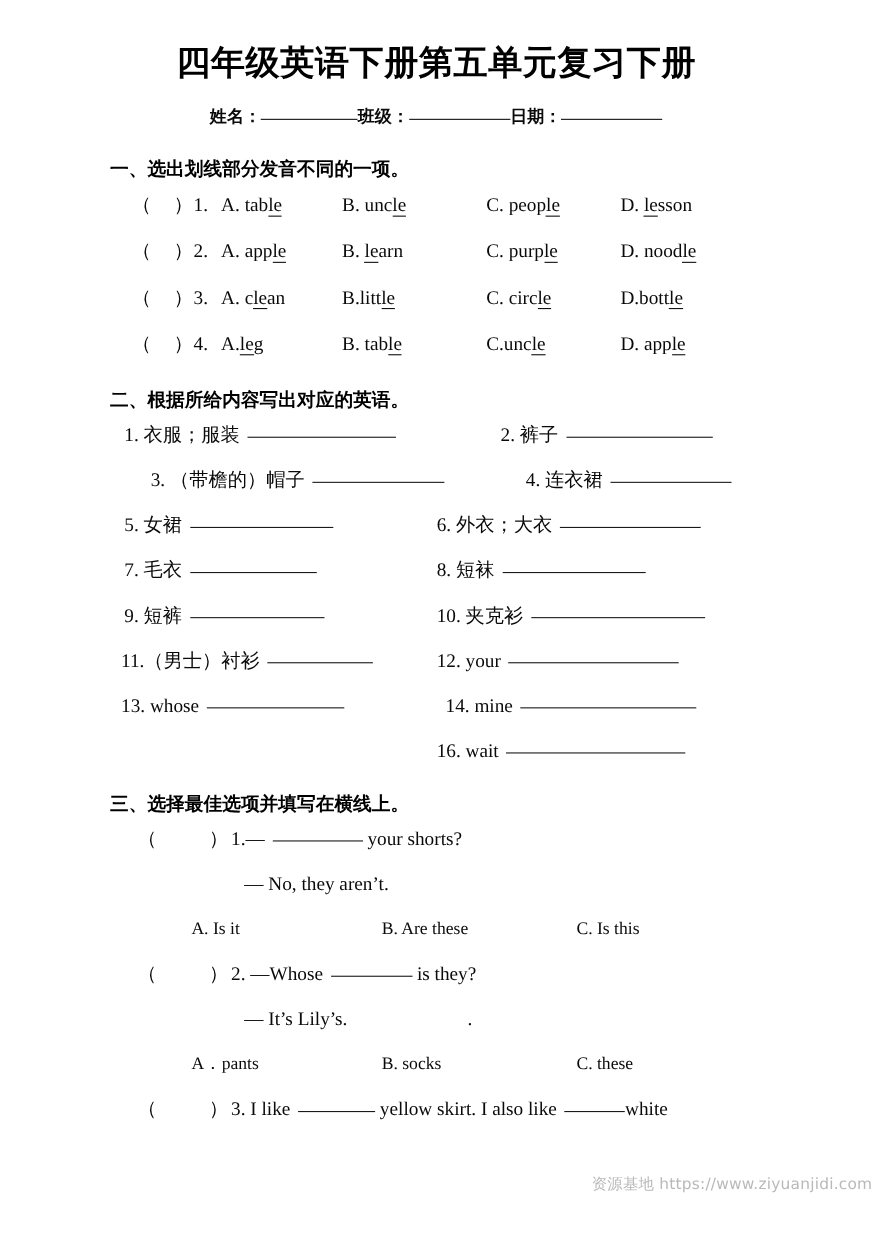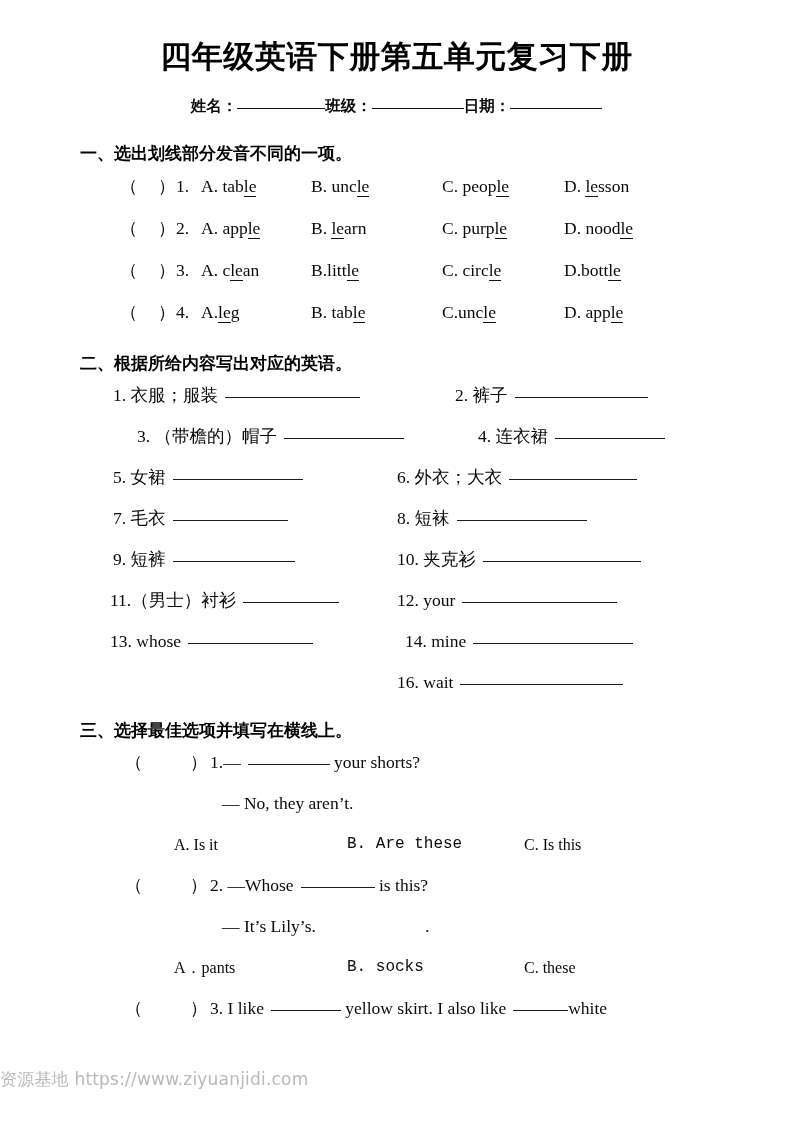--- a/index.html
+++ b/index.html
@@ -47,21 +47,21 @@
   .infoline .lbl { letter-spacing: 0px; }
   .ul-short { display: inline-block; border-bottom: 1.4px solid #111; vertical-align: 2px; }
   .w88  { width: 88px; }
   .w92  { width: 92px; }
 
   
   .sec-head {
     font-family: "Liberation Sans", "DejaVu Sans", sans-serif;
     font-weight: bold;
     font-size: 17px;
-    margin-left: 80px;
+    margin-left: 100px;
     color: #000;
   }
   #sec1-head { margin-top: 25px; }
   #sec2-head { margin-top: 19px; }
   #sec3-head { margin-top: 16px; }
 
   
   .pron-row {
     position: relative;
     height: 42px;
@@ -116,32 +116,32 @@
   .ch-answer .ans-txt { position: absolute; left: 222px; }
   .ch-answer .trail-dot { position: absolute; left: 425px; }
   .ch-opts {
     position: relative;
     height: 41px;
     font-size: 16px;
     line-height: 41px;
     white-space: nowrap;
   }
   .ch-opts .oa { position: absolute; left: 174px; }
-  .ch-opts .ob { position: absolute; left: 347px; font-family: Liberation Mono, monospace; }
+  .ch-opts .ob { position: absolute; left: 347px; }
   .ch-opts .oc { position: absolute; left: 524px; }
 
   
   .footer {
     position: absolute;
     left: 0;
     right: 0;
     top: 1068px;
-    text-align: left;
+    text-align: right;
     font-family: "DejaVu Sans", "Liberation Sans", sans-serif;
-    font-size: 17px;
+    font-size: 14px;
     color: #b9b9b9;
     letter-spacing: 0.2px;
   }
 </style>
 </head>
 <body>
 
 <div class="page">
 
   <div class="title">四年级英语下册第五单元复习下册</div>
@@ -240,21 +240,21 @@
   </div>
   <div class="ch-opts">
     <span class="oa">A. Is it</span>
     <span class="ob">B. Are these</span>
     <span class="oc">C. Is this</span>
   </div>
 
   <div class="ch-stem">
     <span class="paren-open">（</span>
     <span class="paren-close">）</span>
-    <span class="stem-txt"><span>2. —Whose</span><span class="blank" id="q2-blank" style="width: 74px;"></span> <span>is this?</span></span>
+    <span class="stem-txt"><span>2. —Whose</span><span class="blank" id="q2-blank" style="width: 74px;"></span> <span>is they?</span></span>
   </div>
   <div class="ch-answer">
     <span class="ans-txt">— It’s Lily’s.</span>
     <span class="trail-dot">.</span>
   </div>
   <div class="ch-opts">
     <span class="oa">A．pants</span>
     <span class="ob">B. socks</span>
     <span class="oc">C. these</span>
   </div>

